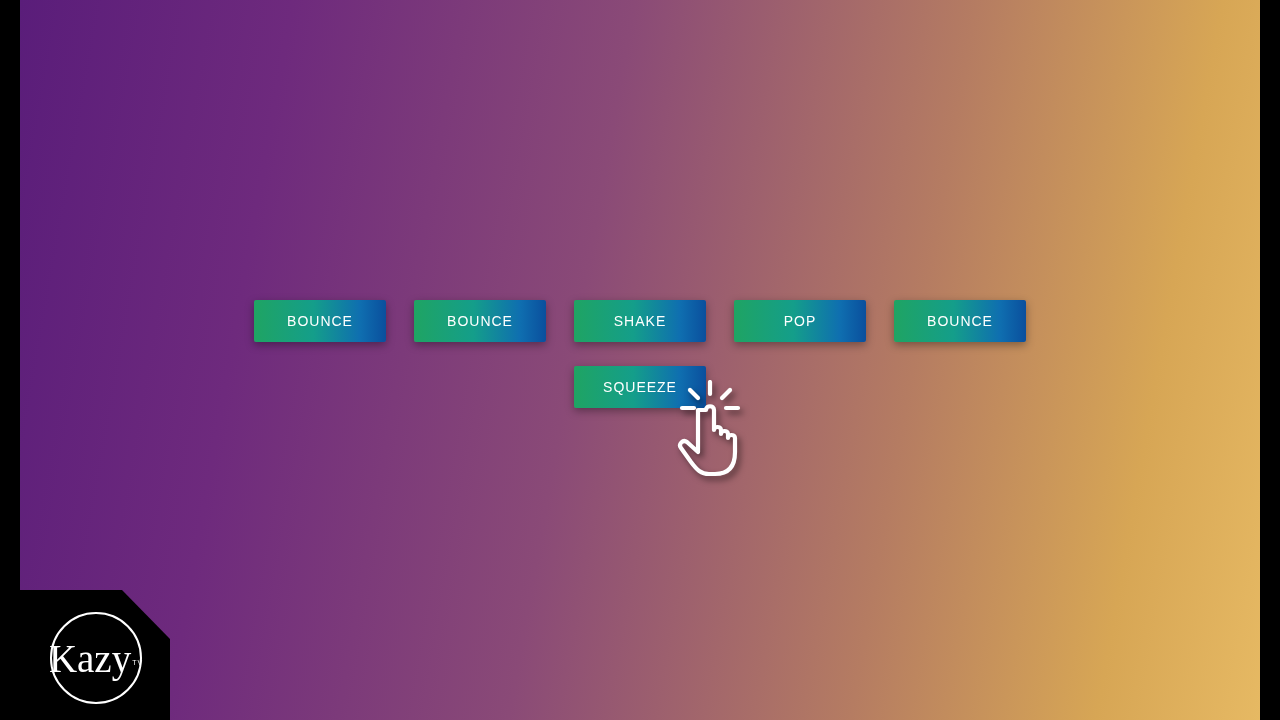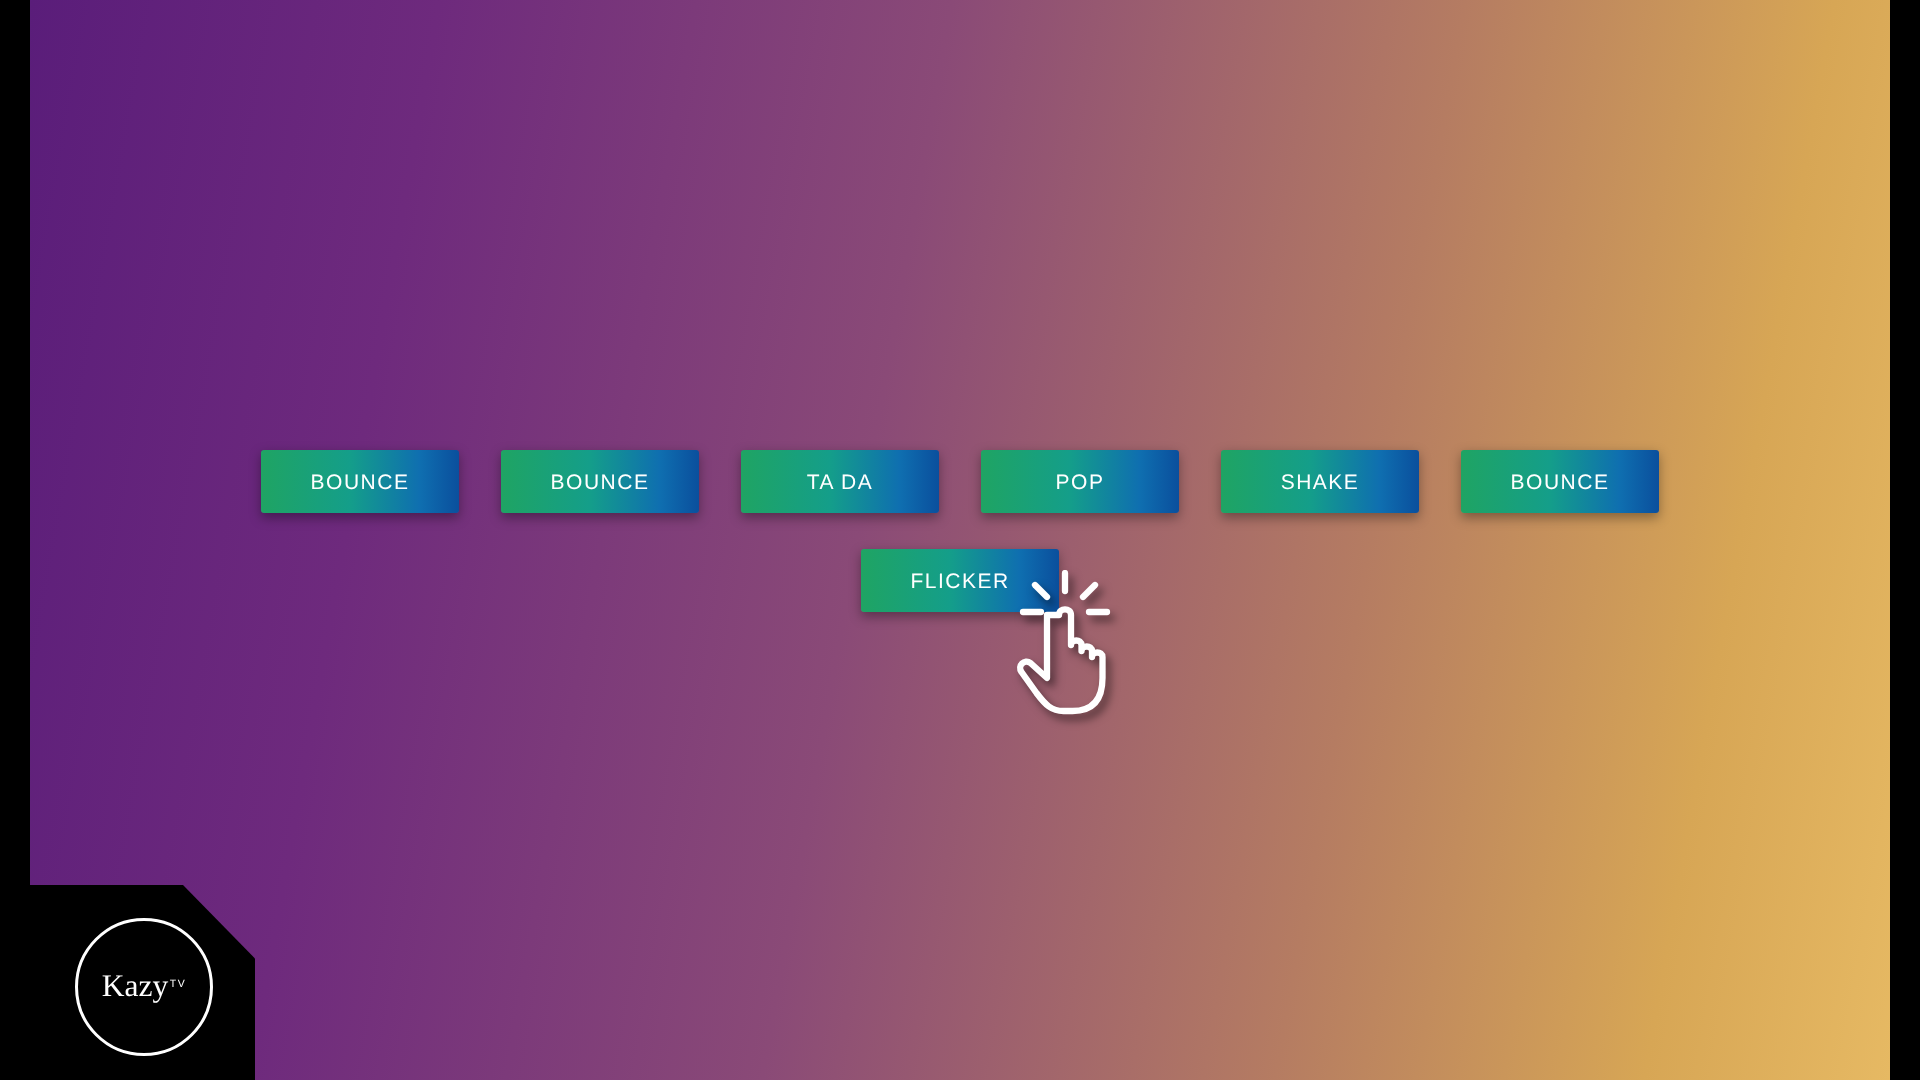--- a/index.html
+++ b/index.html
@@ -87,21 +87,21 @@
     border: 2px solid #ffffff;
     border-radius: 50%;
     background: #000;
     display: flex;
     align-items: center;
     justify-content: center;
     color: #fff;
   }
   .logo-text {
     font-family: "Brush Script MT", "Segoe Script", cursive;
-    font-size: 21px;
+    font-size: 39px;
     line-height: 1;
   }
   .logo-sub {
     font-size: 7px;
     letter-spacing: 1px;
     vertical-align: super;
     margin-left: 1px;
     font-family: Arial, sans-serif;
   }
 </style>
@@ -109,28 +109,27 @@
 <body>
 
 <div class="stage">
   <div class="canvas">
 
     <div class="button-area">
 
       <div class="row">
         <div class="btn">BOUNCE</div>
         <div class="btn">BOUNCE</div>
-        <div class="btn">TA DA</div>
+        <div class="btn">SHAKE</div>
         <div class="btn">POP</div>
-        <div class="btn">SHAKE</div>
         <div class="btn">BOUNCE</div>
       </div>
 
       <div class="row">
-        <div class="btn">FLICKER</div>
+        <div class="btn">SQUEEZE</div>
       </div>
 
     </div>
 
     <div class="cursor-wrap">
       <svg width="78" height="98" viewBox="0 0 78 98" xmlns="http://www.w3.org/2000/svg">
         <g fill="none" stroke="#ffffff" stroke-width="4.2" stroke-linecap="round" stroke-linejoin="round">
 
           <line x1="34" y1="2" x2="34" y2="14"></line>
           <line x1="14" y1="10" x2="22" y2="18"></line>

